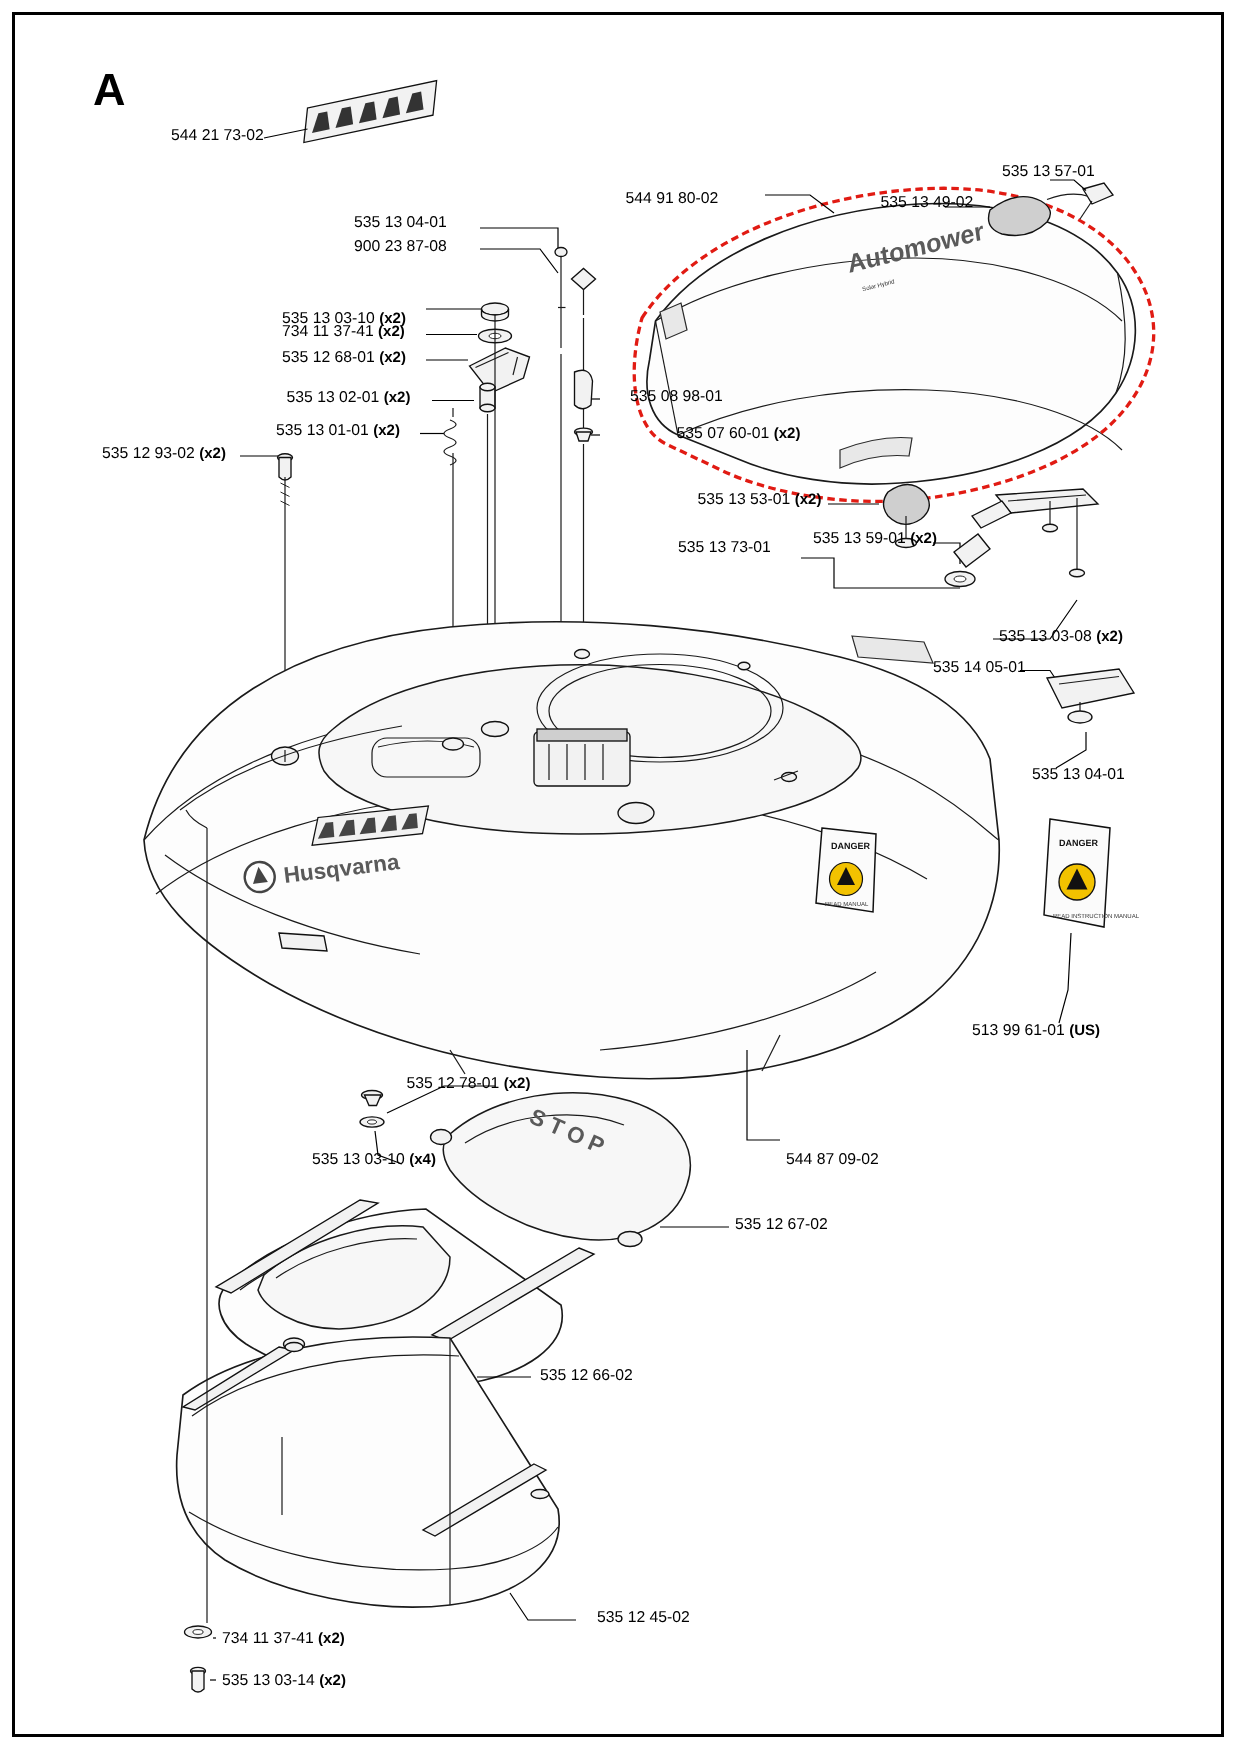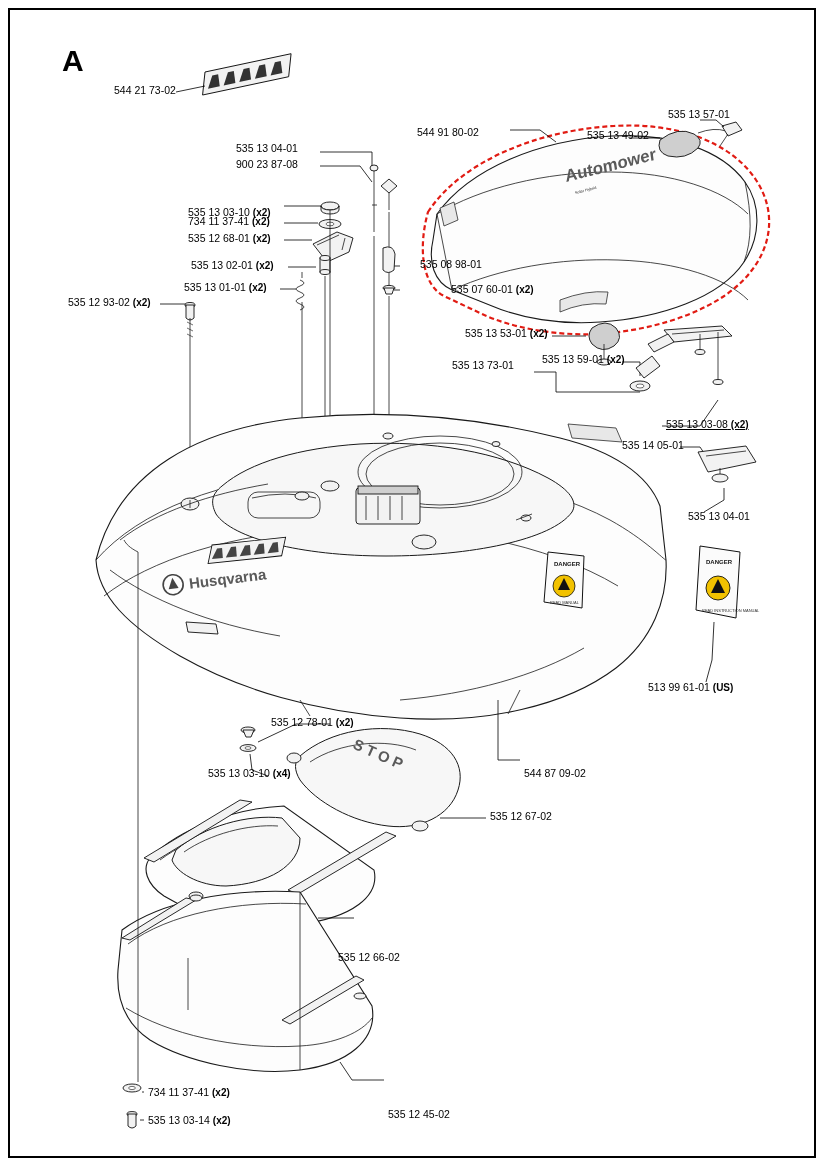--- a/index.html
+++ b/index.html
@@ -486,21 +486,21 @@
     <span class="qty">(x2)</span>
   </div>
   <div class="lbl" style="left:542px; top:353px;">
     <span>535 13 59-01</span>
     <span class="qty">(x2)</span>
   </div>
   <div class="lbl" style="left:452px; top:359px;">
     <span>535 13 73-01</span>
   </div>
 
-  <div class="lbl" style="left:666px; top:418px;text-decoration:underline;">
+  <div class="lbl" style="left:666px; top:418px;">
     <span>535 13 03-08</span>
     <span class="qty">(x2)</span>
   </div>
   <div class="lbl" style="left:622px; top:439px;">
     <span>535 14 05-01</span>
   </div>
   <div class="lbl" style="left:688px; top:510px;">
     <span>535 13 04-01</span>
   </div>
 
@@ -516,24 +516,24 @@
     <span>535 12 78-01</span>
     <span class="qty">(x2)</span>
   </div>
   <div class="lbl" style="left:208px; top:767px;">
     <span>535 13 03-10</span>
     <span class="qty">(x4)</span>
   </div>
   <div class="lbl" style="left:490px; top:810px;text-align:center;">
     <span>535 12 67-02</span>
   </div>
-  <div class="lbl" style="left:338px; top:911px;margin-top:40px;">
+  <div class="lbl" style="left:360px; top:911px;">
     <span>535 12 66-02</span>
   </div>
-  <div class="lbl" style="left:388px; top:1072px;margin-top:36px;">
+  <div class="lbl" style="left:398px; top:1072px;">
     <span>535 12 45-02</span>
   </div>
   <div class="lbl" style="left:148px; top:1086px;">
     <span>734 11 37-41</span>
     <span class="qty">(x2)</span>
   </div>
   <div class="lbl" style="left:148px; top:1114px;">
     <span>535 13 03-14</span>
     <span class="qty">(x2)</span>
   </div>

